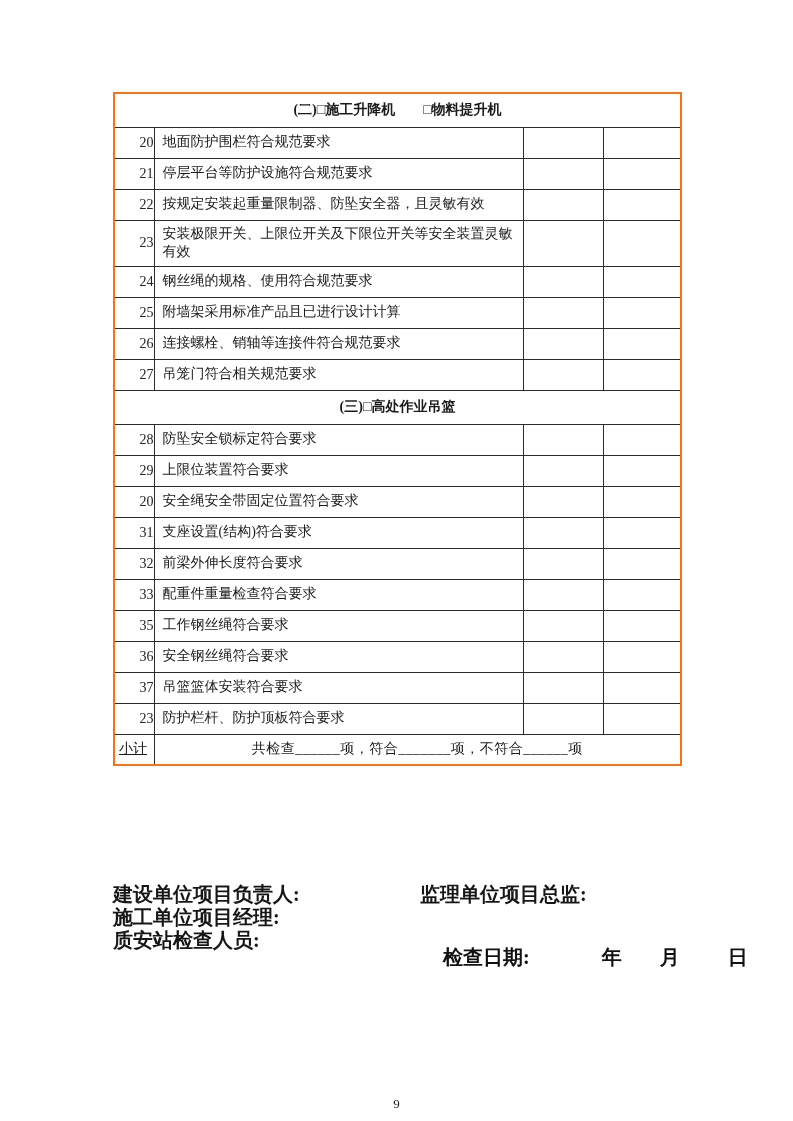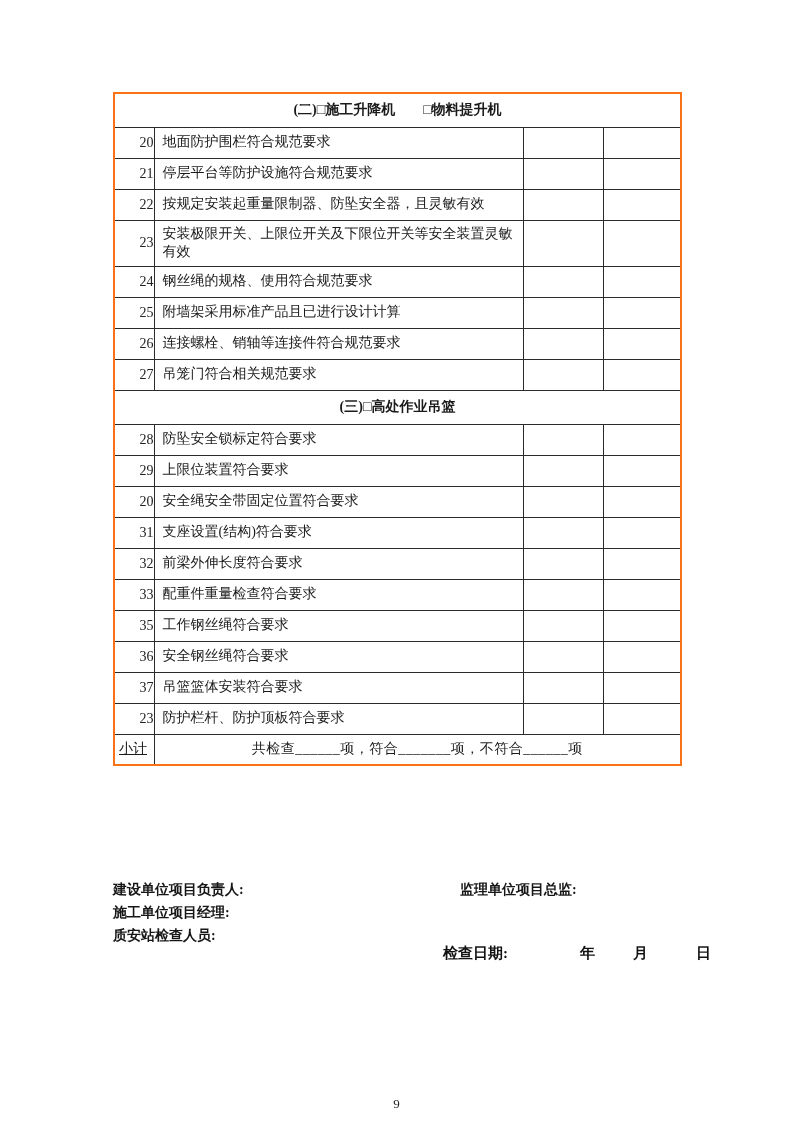--- a/index.html
+++ b/index.html
@@ -36,26 +36,26 @@
   td.row-no { text-align:right; font-size:14px; color:#222; }
   td.row-item { padding:2px 6px 2px 8px; line-height:1.3; }
   td.check-cell { background:#ffffff; }
   tr.other-row { height:60px; }
   td.other-label { padding:2px 3px; line-height:1.42; font-size:14px; }
   tr.subtotal-row { height:31px; }
   td.subtotal-label { padding:2px 4px; font-size:14px;text-decoration:underline; }
   td.subtotal-text { text-align:center; font-size:14px; letter-spacing:0.5px; }
   .footer-line {
     position:absolute;
-    font-size:14px;
+    font-size:20px;
     font-weight:bold;
     white-space:nowrap;
     color:#161616;
   }
-  .date-line { position:absolute; font-size:15px; font-weight:bold; white-space:nowrap; color:#111; }
+  .date-line { position:absolute; font-size:20px; font-weight:bold; white-space:nowrap; color:#111; }
   .date-line .yr { margin-left:72px; }
   .date-line .mo { margin-left:38px; }
   .date-line .dy { margin-left:48px; }
   .page-number {
     position:absolute; left:0; top:1096px; width:793px;
     text-align:center; font-size:13px; color:#222;
   }
 </style>
 </head>
 <body>
@@ -190,21 +190,21 @@
 
 
       <tr class="subtotal-row">
         <td class="subtotal-label">小计</td>
         <td colspan="3" class="subtotal-text">共检查______项，符合_______项，不符合______项</td>
       </tr>
     </tbody>
   </table>
 
   <div class="footer-line" style="left:113px; top:881px;">建设单位项目负责人:</div>
-  <div class="footer-line" style="left:420px; top:881px;margin-left:40px;">监理单位项目总监:</div>
+  <div class="footer-line" style="left:420px; top:881px;">监理单位项目总监:</div>
   <div class="footer-line" style="left:113px; top:904px;">施工单位项目经理:</div>
   <div class="footer-line" style="left:113px; top:927px;">质安站检查人员:</div>
 
   <div class="date-line" style="left:443px; top:944px;">
     <span>检查日期:</span><span class="yr">年</span><span class="mo">月</span><span class="dy">日</span>
   </div>
 
   <div class="page-number">9</div>
 </div>
 

